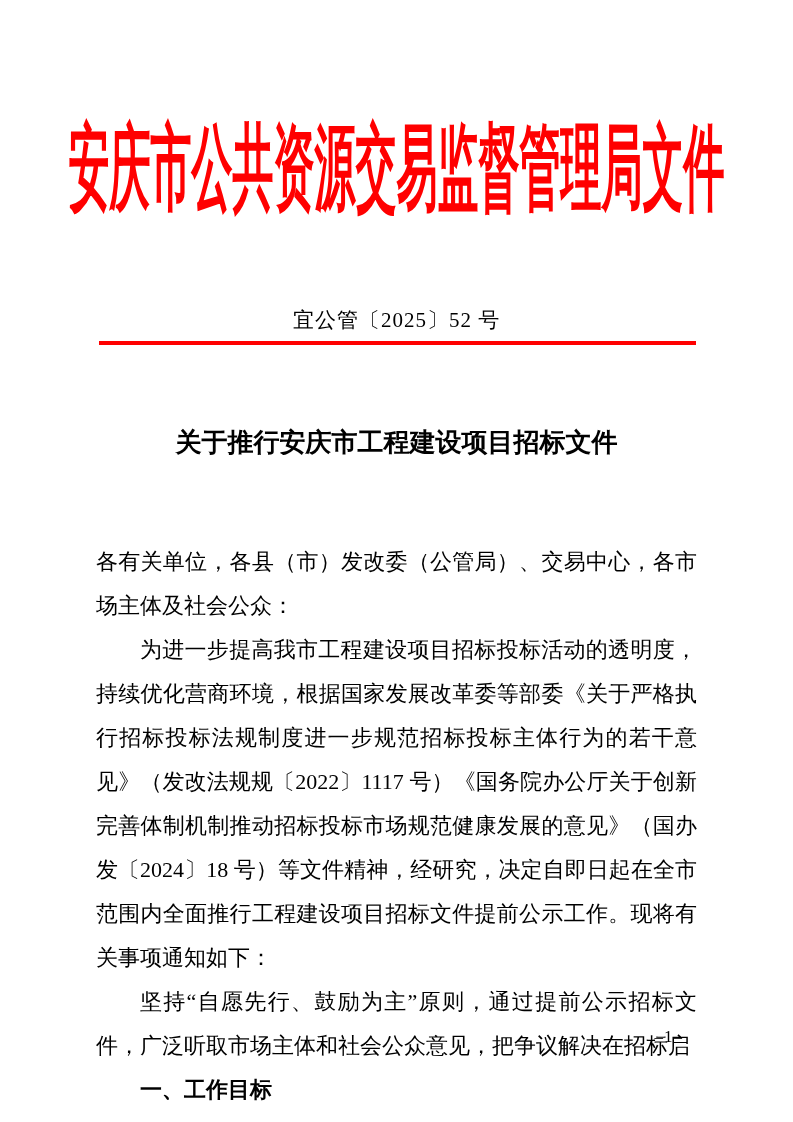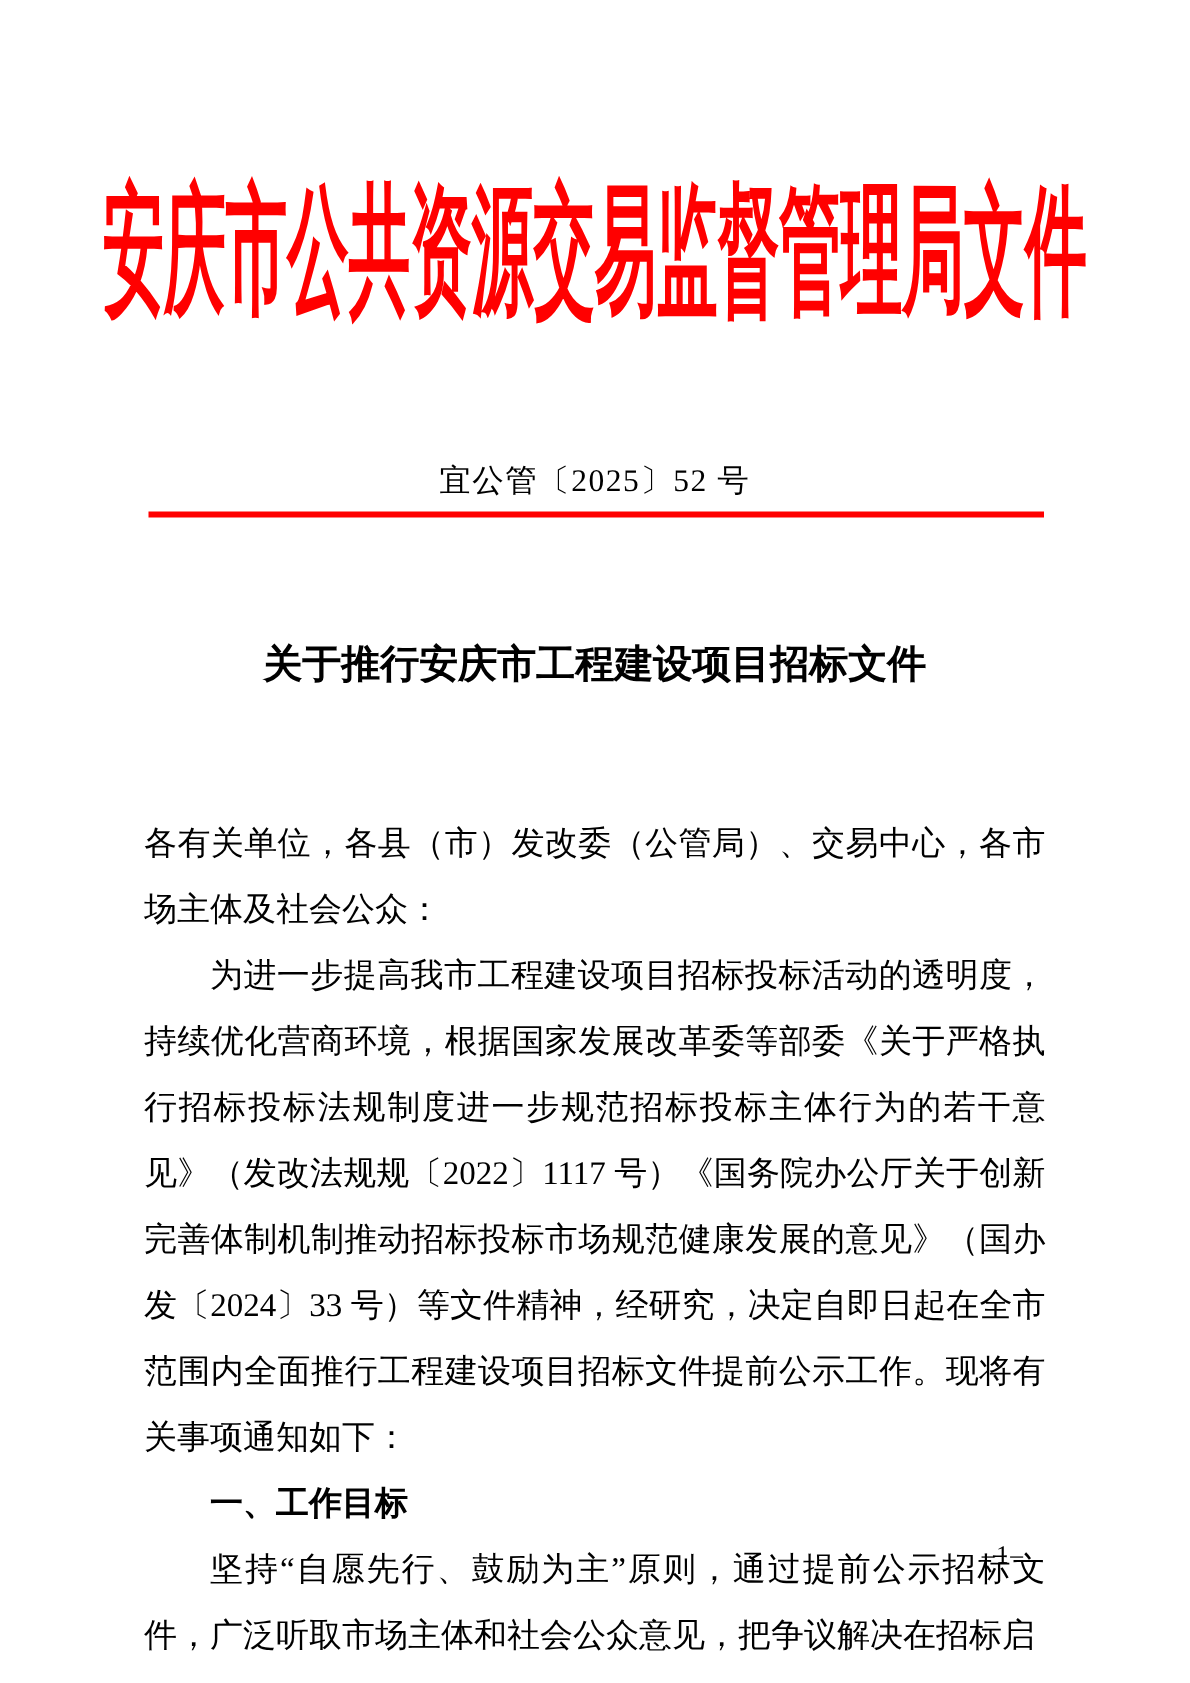--- a/index.html
+++ b/index.html
@@ -112,20 +112,20 @@
   <div class="doc-number">宜公管〔2025〕52 号</div>
 
   <div class="red-rule"></div>
 
   <h1 class="doc-title">
     <span>关于推行安庆市工程建设项目招标文件</span><br>
   </h1>
 
   <div class="body-block">
     <p class="salutation">各有关单位，各县（市）发改委（公管局）、交易中心，各市场主体及社会公众：</p>
-    <p class="indent">为进一步提高我市工程建设项目招标投标活动的透明度，持续优化营商环境，根据国家发展改革委等部委《关于严格执行招标投标法规制度进一步规范招标投标主体行为的若干意见》（发改法规规〔2022〕1117 号）《国务院办公厅关于创新完善体制机制推动招标投标市场规范健康发展的意见》（国办发〔2024〕33 号）等文件精神，经研究，决定自即日起在全市范围内全面推行工程建设项目招标文件提前公示工作。现将有关事项通知如下：</p>
+    <p class="indent">为进一步提高我市工程建设项目招标投标活动的透明度，持续优化营商环境，根据国家发展改革委等部委《关于严格执行招标投标法规制度进一步规范招标投标主体行为的若干意见》（发改法规规〔2022〕1117 号）《国务院办公厅关于创新完善体制机制推动招标投标市场规范健康发展的意见》（国办发〔2024〕18 号）等文件精神，经研究，决定自即日起在全市范围内全面推行工程建设项目招标文件提前公示工作。现将有关事项通知如下：</p>
+    <p class="indent">坚持“自愿先行、鼓励为主”原则，通过提前公示招标文件，广泛听取市场主体和社会公众意见，把争议解决在招标启</p>
     <p class="indent section-heading">一、工作目标</p>
-    <p class="indent">坚持“自愿先行、鼓励为主”原则，通过提前公示招标文件，广泛听取市场主体和社会公众意见，把争议解决在招标启</p>
   </div>
 
   <div class="page-number">–1–</div>
 
 </div>
 
 </body></html>

